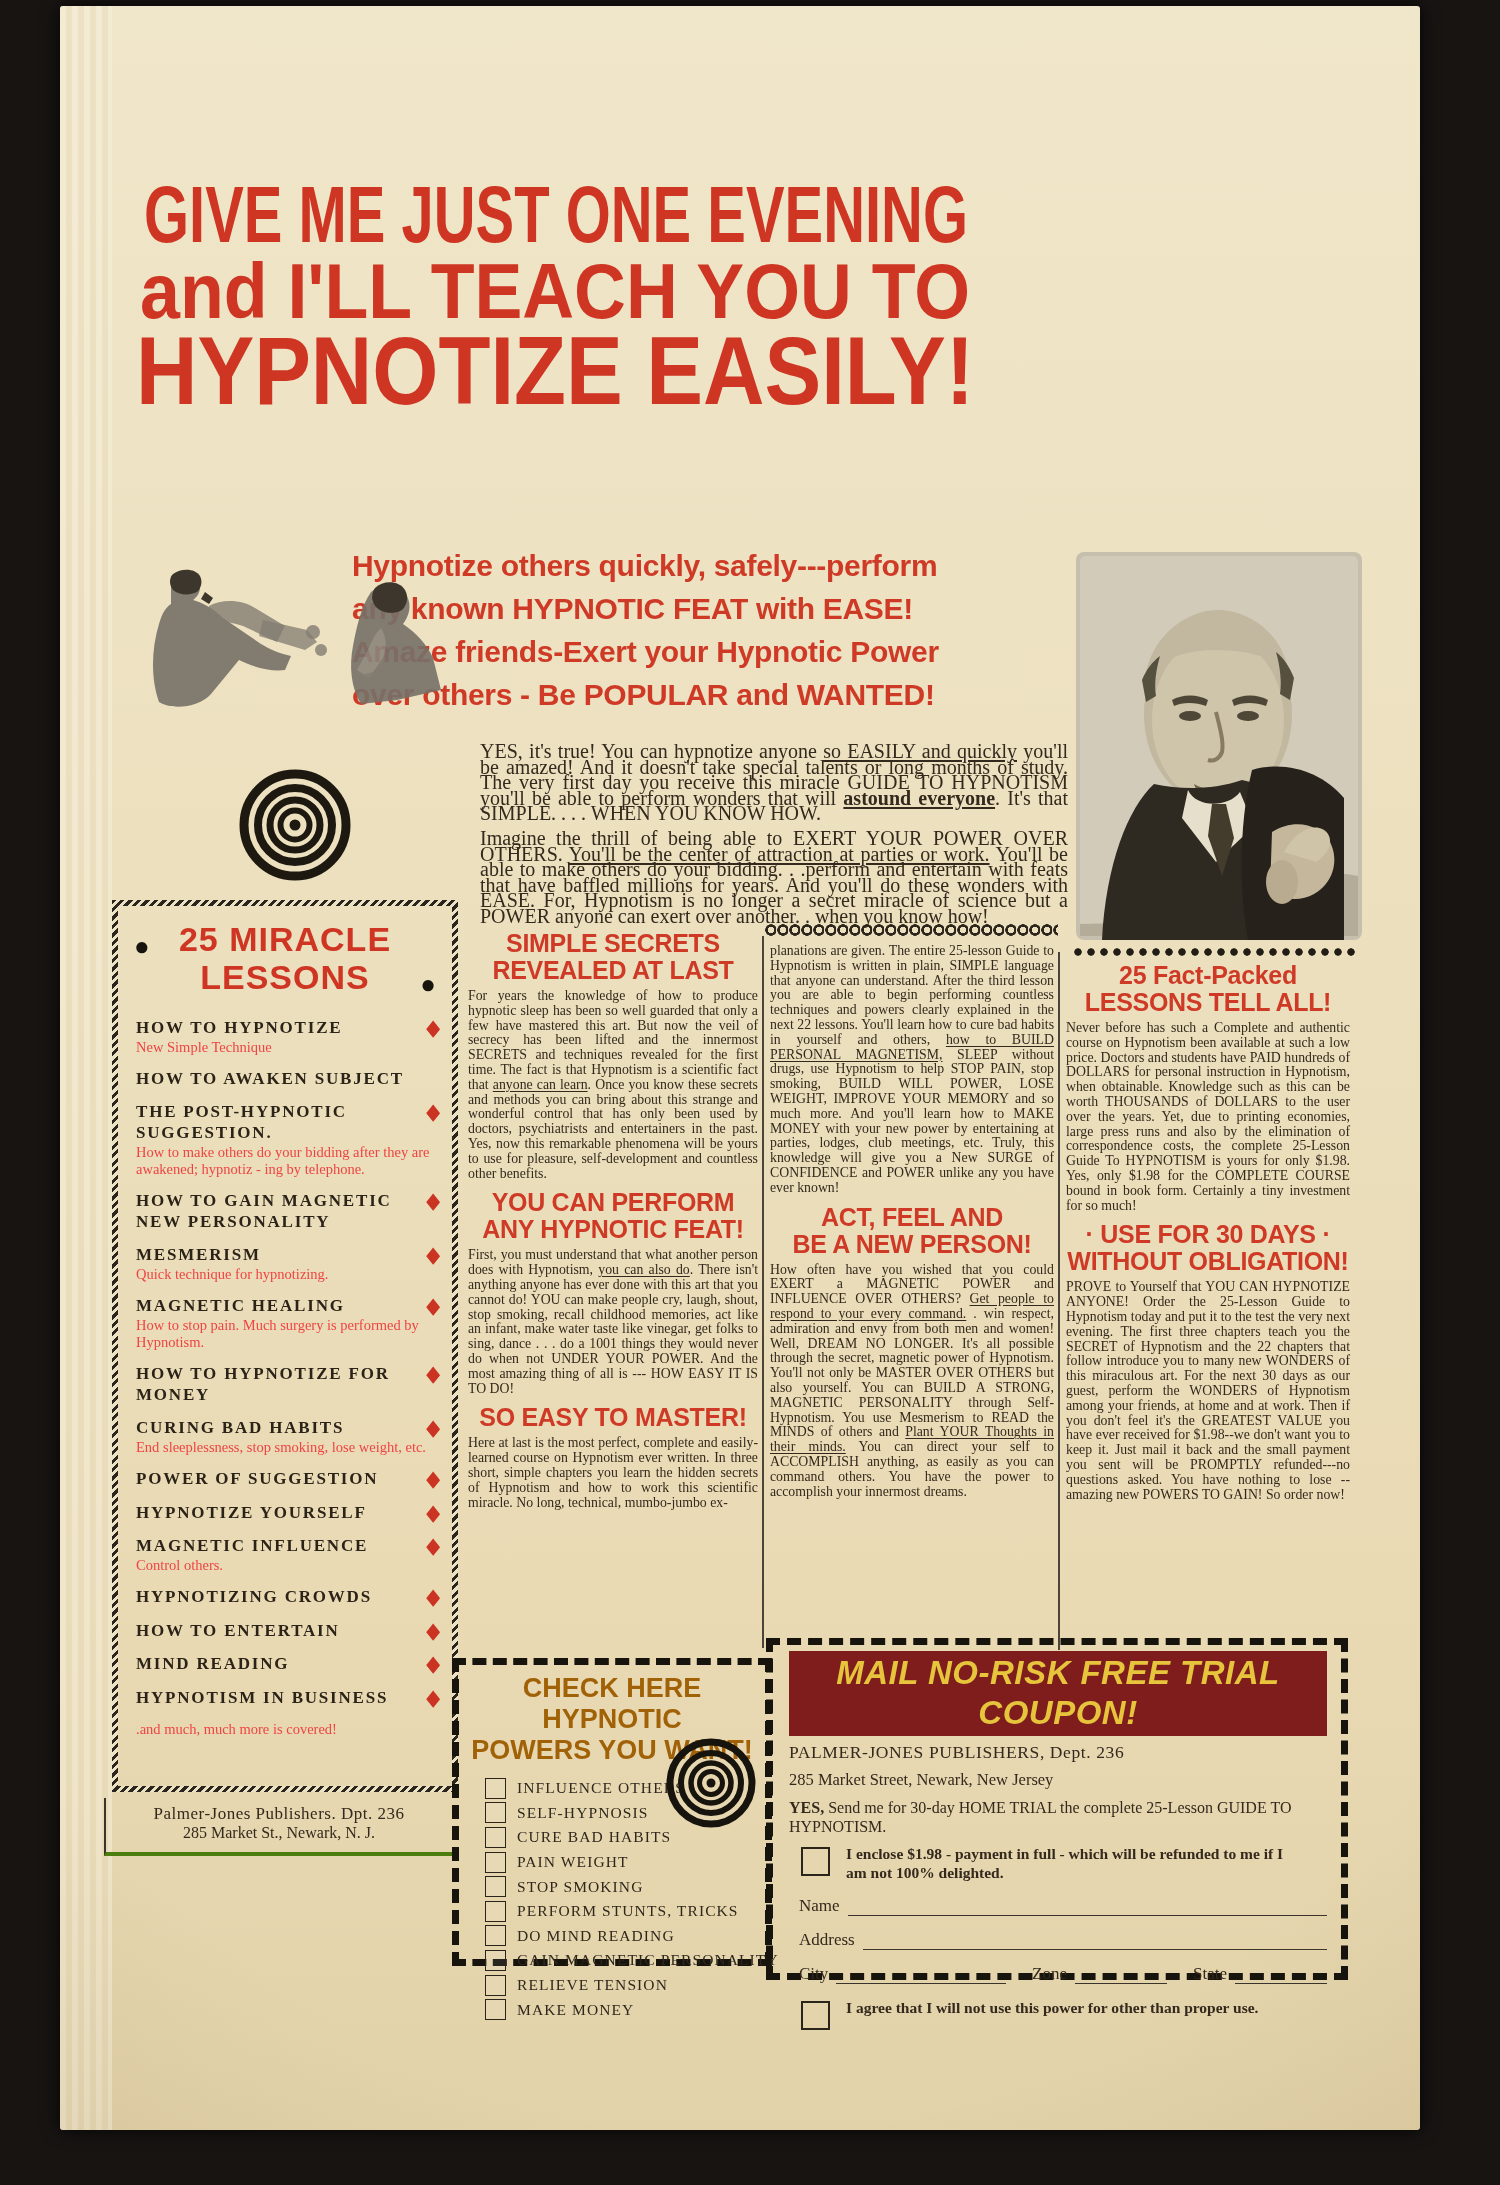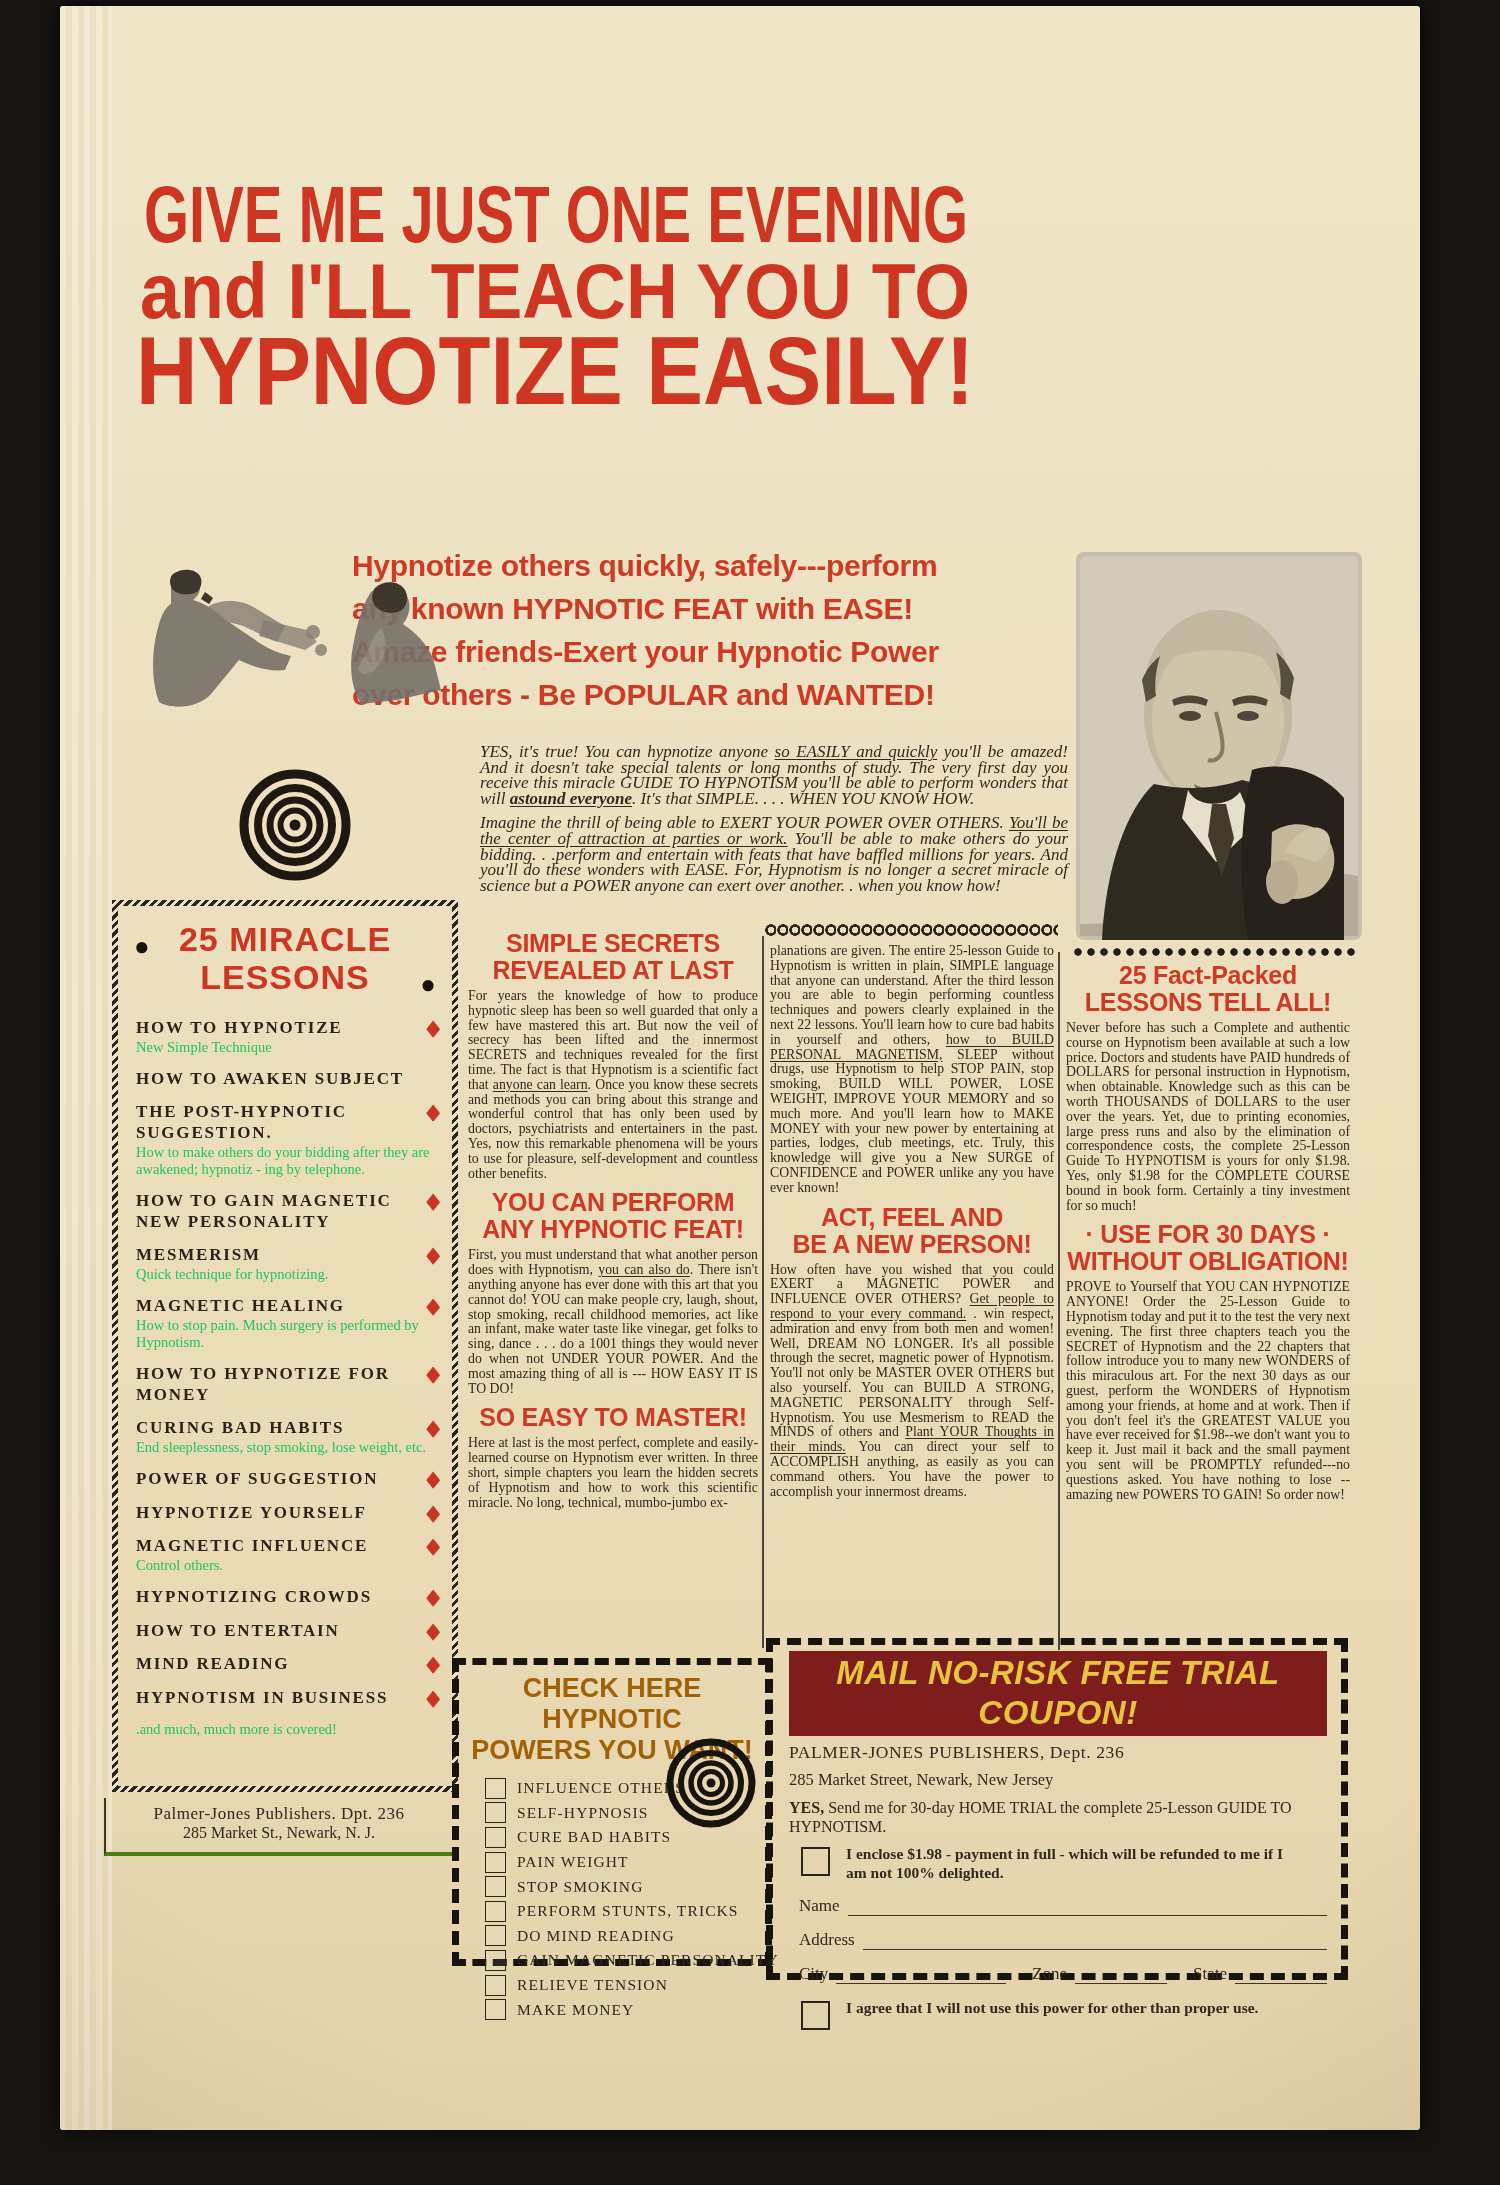--- a/index.html
+++ b/index.html
@@ -27,43 +27,43 @@
   .bullseye-a{position:absolute;left:238px;top:768px;width:114px;height:114px;}
   .portrait{position:absolute;left:1076px;top:552px;width:286px;height:388px;}
   .dot-row{position:absolute;left:1072px;top:946px;width:288px;height:12px;
         background:radial-gradient(circle 4px at 6px 6px,#211c14 3.4px,transparent 4px);
         background-size:13px 12px;background-repeat:repeat-x;}
   .coil-row{position:absolute;left:764px;top:922px;width:294px;height:16px;
         background:radial-gradient(circle at 7px 8px,transparent 3px,#2c261d 3.5px 5.5px,transparent 6px);
         background-size:12px 16px;background-repeat:repeat-x;}
 
   
-  .intro{position:absolute;left:480px;top:744px;width:588px;font-size:17px;line-height:15.6px;
-        color:#33291d;text-align:justify;font-style:italic;}
+  .intro{position:absolute;left:480px;top:744px;width:588px;font-size:20px;line-height:15.6px;
+        color:#33291d;text-align:justify;}
   .intro p{margin:0 0 9px 0;}
   .u{text-decoration:underline;text-underline-offset:2px;}
   .b{font-weight:bold;}
 
   
   .vline{position:absolute;width:2px;background:#4a443a;}
 
   
   .lessons{position:absolute;left:112px;top:900px;width:346px;height:892px;
         border:6px solid;border-image:repeating-linear-gradient(135deg,#2b261d 0 3px,#ece1c2 3px 6px) 6;
         box-sizing:border-box;}
   .lessons-title{position:relative;margin-top:14px;text-align:center;color:#cf3523;white-space:pre-line;
         font-family:"Liberation Sans","DejaVu Sans",sans-serif;font-weight:bold;font-size:34px;line-height:38px;letter-spacing:1px;}
   .dot{position:absolute;font-size:26px;color:#17130d;line-height:1;}
   .dot.l{left:16px;top:14px;} .dot.r{right:16px;top:52px;}
   .lesson-list{padding:8px 12px 0 18px;}
   .lesson{margin-top:12.5px;}
   .lt{display:flex;justify-content:space-between;align-items:flex-start;}
   .ltt{font-weight:bold;font-size:17px;line-height:21px;letter-spacing:1.8px;color:#2b2318;}
   .arr{color:#cb3322;font-size:18px;line-height:20px;transform:scaleY(1.25);flex:0 0 auto;margin-left:4px;}
-  .ln{font-size:14.5px;line-height:16.5px;color:#22c55e;margin-top:1px;}
+  .ln{font-size:14.5px;line-height:16.5px;color:#ef4444;margin-top:1px;}
 
   .pubbox{position:absolute;left:104px;top:1798px;width:346px;padding:6px 0 10px 0;text-align:center;
         border-left:2px solid #3a342c;border-bottom:4px solid #4d7c0f;color:#33291d;}
   .pubbox .l1{font-size:17px;letter-spacing:.5px;}
   .pubbox .l2{font-size:16px;}
 
   
   .tcol{position:absolute;color:#33291d;text-align:justify;font-size:13.8px;line-height:14.8px;}
   .redh{font-family:"Liberation Sans","DejaVu Sans",sans-serif;font-weight:bold;color:#cf3a27;
         text-align:center;white-space:pre-line;font-size:25px;line-height:27px;letter-spacing:-.3px;

